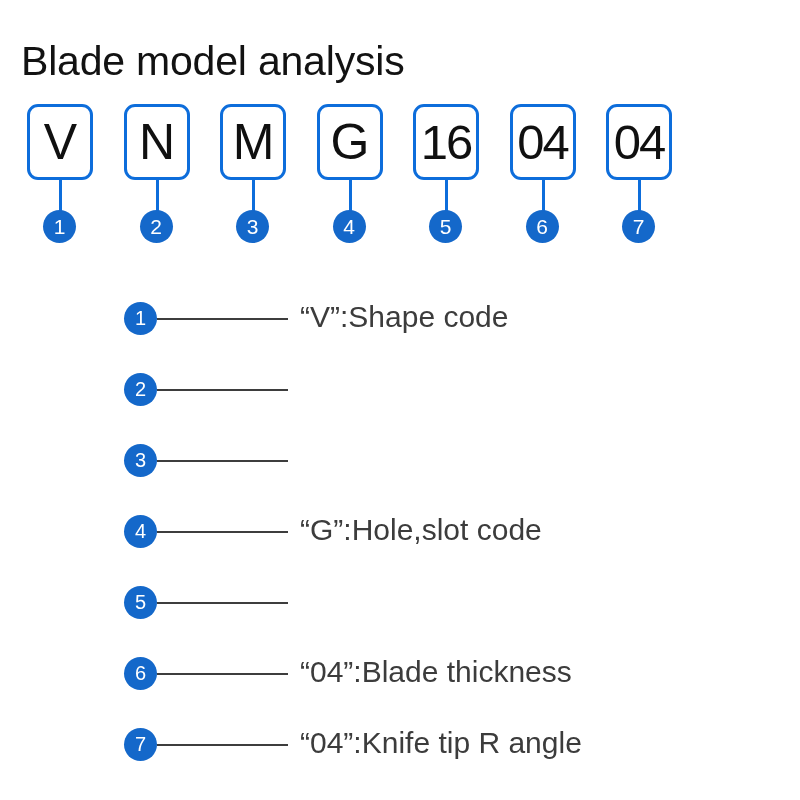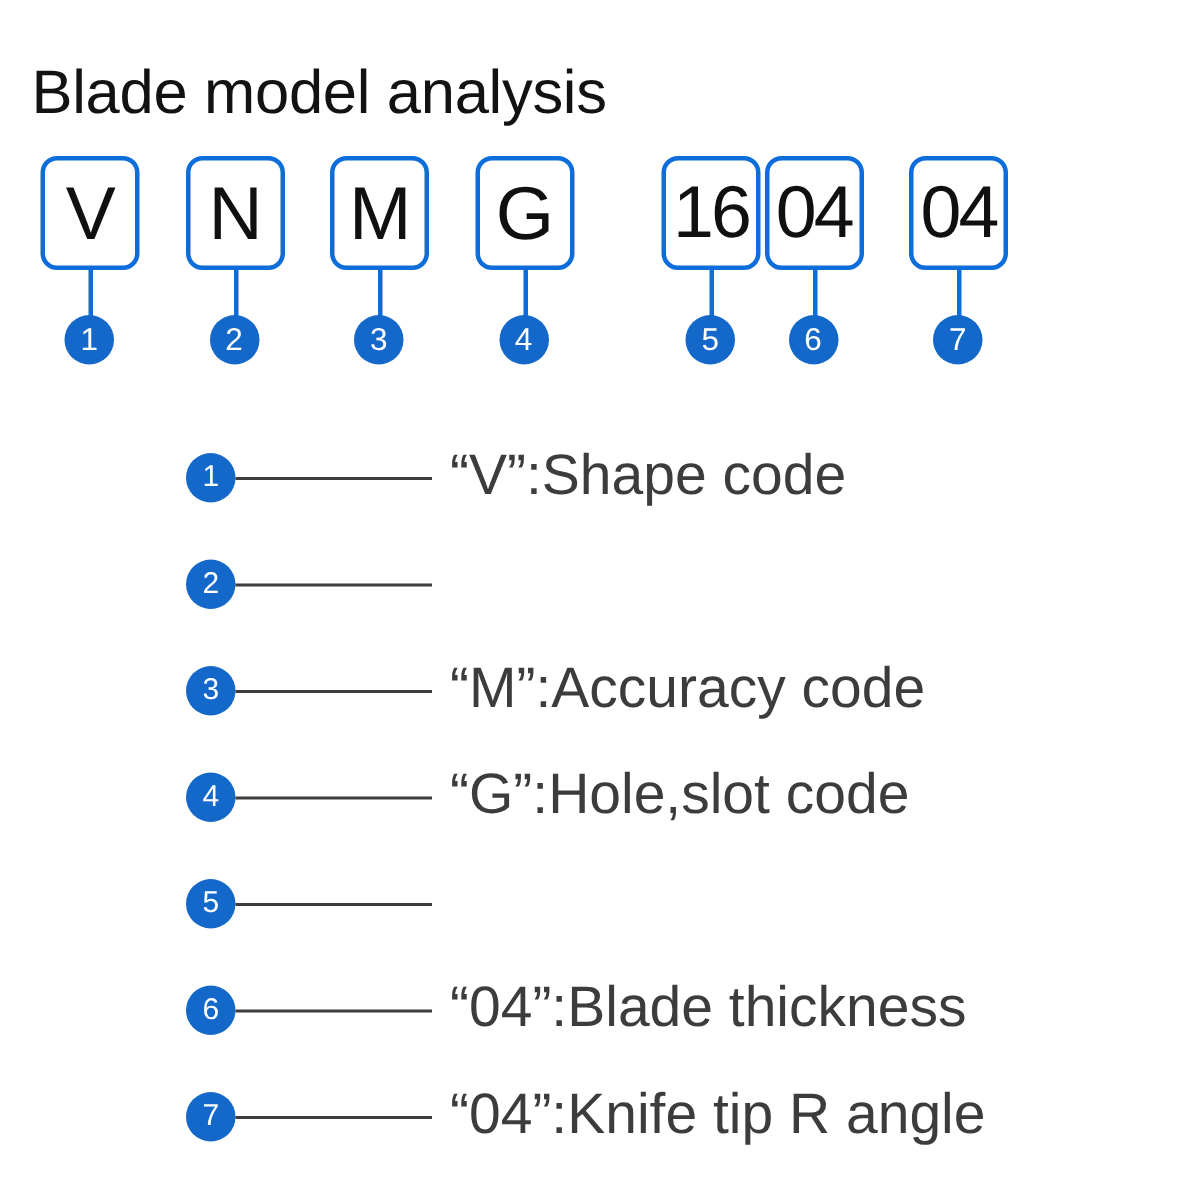--- a/index.html
+++ b/index.html
@@ -121,21 +121,21 @@
     left: 33px;
     top: 16px;
     width: 131px;
     height: 2px;
     background: #3d3d3d;
   }
   .legend-text {
     position: absolute;
     left: 176px;
     top: -5px;
-    font-size: 38px;
+    font-size: 30px;
     line-height: 40px;
     color: #3c3c3c;
     white-space: nowrap;
   }
 </style>
 </head>
 <body>
 
 <div id="page-title">Blade model analysis</div>
 
@@ -161,21 +161,21 @@
       <div class="code-connector"></div>
       <div class="code-badge">3</div>
     </div>
     <div class="code-cell" style="left: 289.5px;">
       <div class="code-box">
         <span class="code-box-text">G</span>
       </div>
       <div class="code-connector"></div>
       <div class="code-badge">4</div>
     </div>
-    <div class="code-cell" style="left: 386px; margin-left: 28px;">
+    <div class="code-cell" style="left: 386px;">
       <div class="code-box wide">
         <span class="code-box-text">16</span>
       </div>
       <div class="code-connector"></div>
       <div class="code-badge">5</div>
     </div>
     <div class="code-cell" style="left: 482.5px;">
       <div class="code-box wide">
         <span class="code-box-text">04</span>
       </div>
@@ -197,21 +197,20 @@
       <div class="legend-line"></div>
       <div class="legend-text">“V”:Shape code</div>
     </div>
     <div class="legend-row" style="top: 71px;">
       <div class="legend-badge">2</div>
       <div class="legend-line"></div>
     </div>
     <div class="legend-row" style="top: 142px;">
       <div class="legend-badge">3</div>
       <div class="legend-line"></div>
-      <div class="legend-text">“M”:Accuracy code</div>
     </div>
     <div class="legend-row" style="top: 213px;">
       <div class="legend-badge">4</div>
       <div class="legend-line"></div>
       <div class="legend-text">“G”:Hole,slot code</div>
     </div>
     <div class="legend-row" style="top: 284px;">
       <div class="legend-badge">5</div>
       <div class="legend-line"></div>
     </div>

